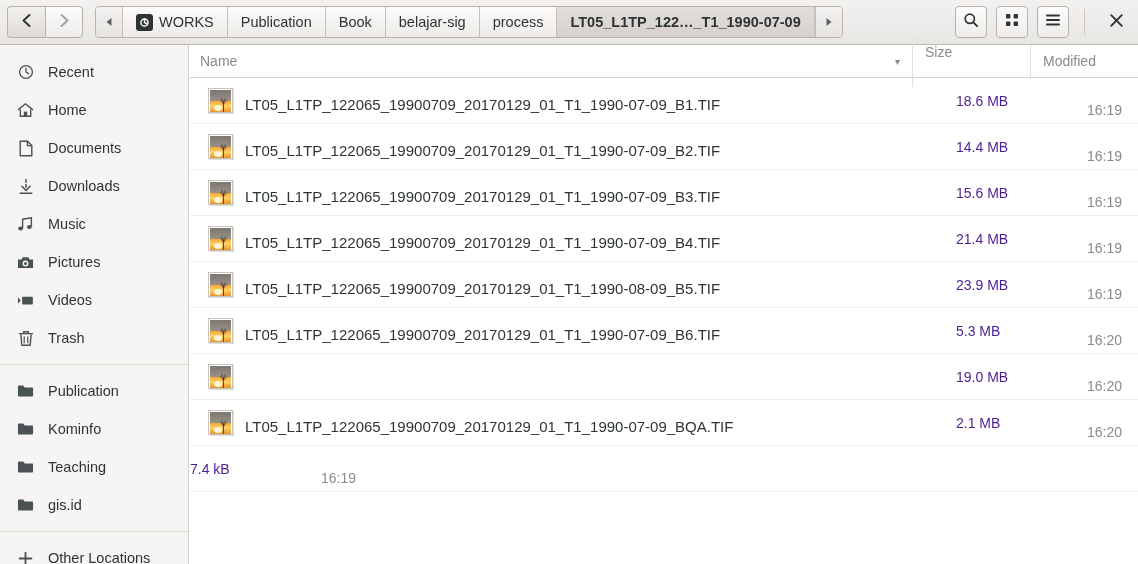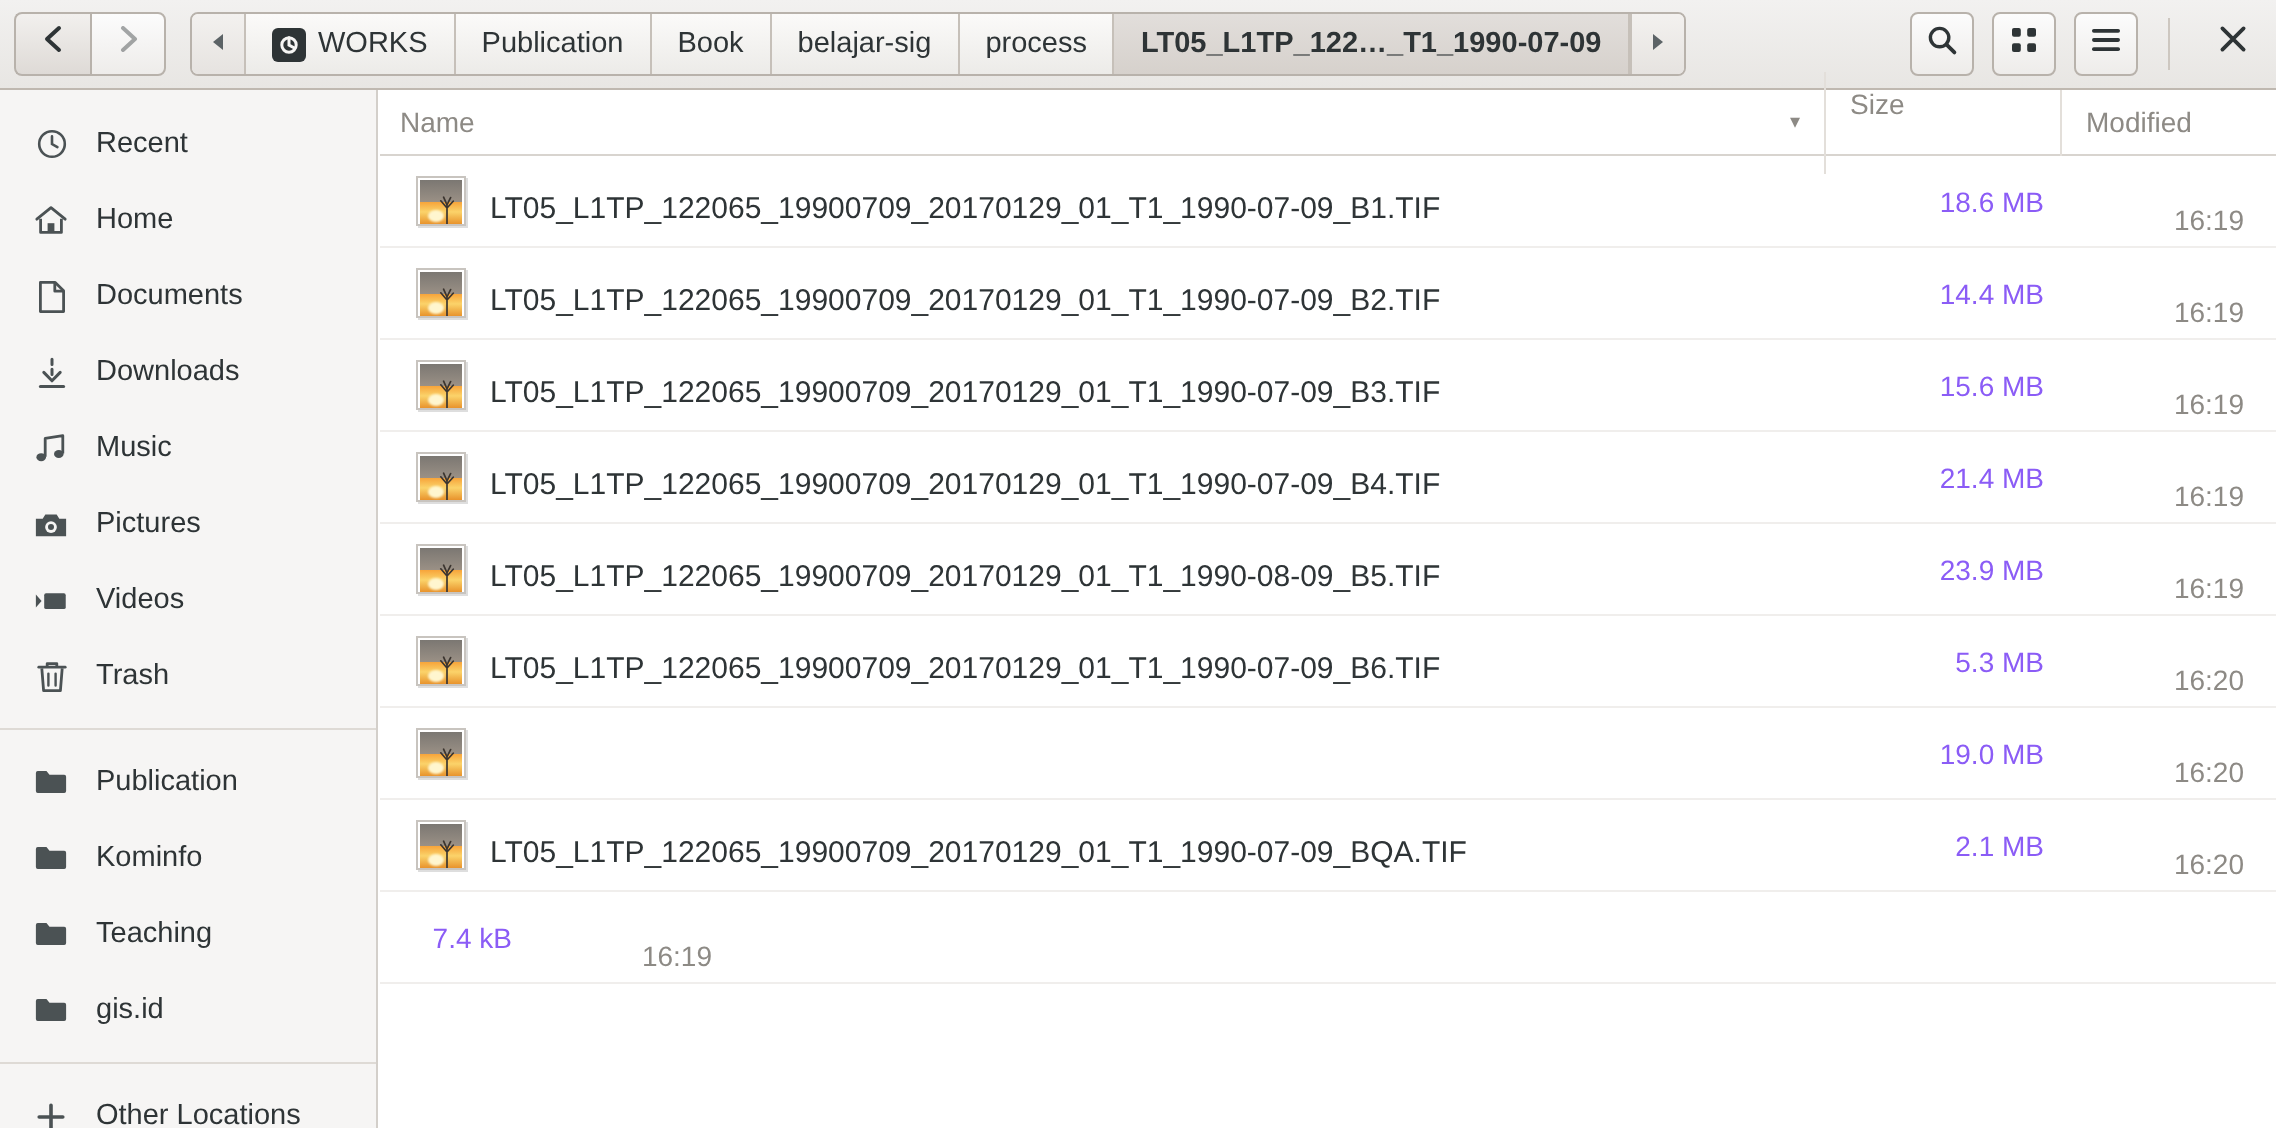--- a/index.html
+++ b/index.html
@@ -112,21 +112,21 @@
   .col-mod  { width: 108px; text-align: left; border-left: 1px solid #e3dfda; padding-left: 12px; height: 33px; line-height: 33px; margin-left: 44px;}
 
   .row {
     display: flex; align-items: center;
     height: 46px;
     border-bottom: 1px solid #f0eeec;
     font-size: 15px; color: #2e3436;
     cursor: default;
   }
   .row .r-name { flex: 1; display: flex; align-items: flex-end; gap: 12px; padding-left: 18px; }
-  .row .r-size { width: 74px; color: #8b5cf6; font-size: 14px; text-align: right; padding-right: 8px; }
+  .row .r-size { width: 74px; color: #4c1d95; font-size: 14px; padding-right: 8px; }
   .row .r-mod  { width: 108px; color: #8d8a85; font-size: 14px; text-align: right; padding-right: 16px; margin-top: 19px; }
 
   
   .thumb {
     position: relative;
     width: 25px; height: 25px; flex: none;
     background: #ffffff;
     border: 1px solid #c8c4bf;
     box-shadow: 1px 1px 0 rgba(0,0,0,.13);
     overflow: hidden;

